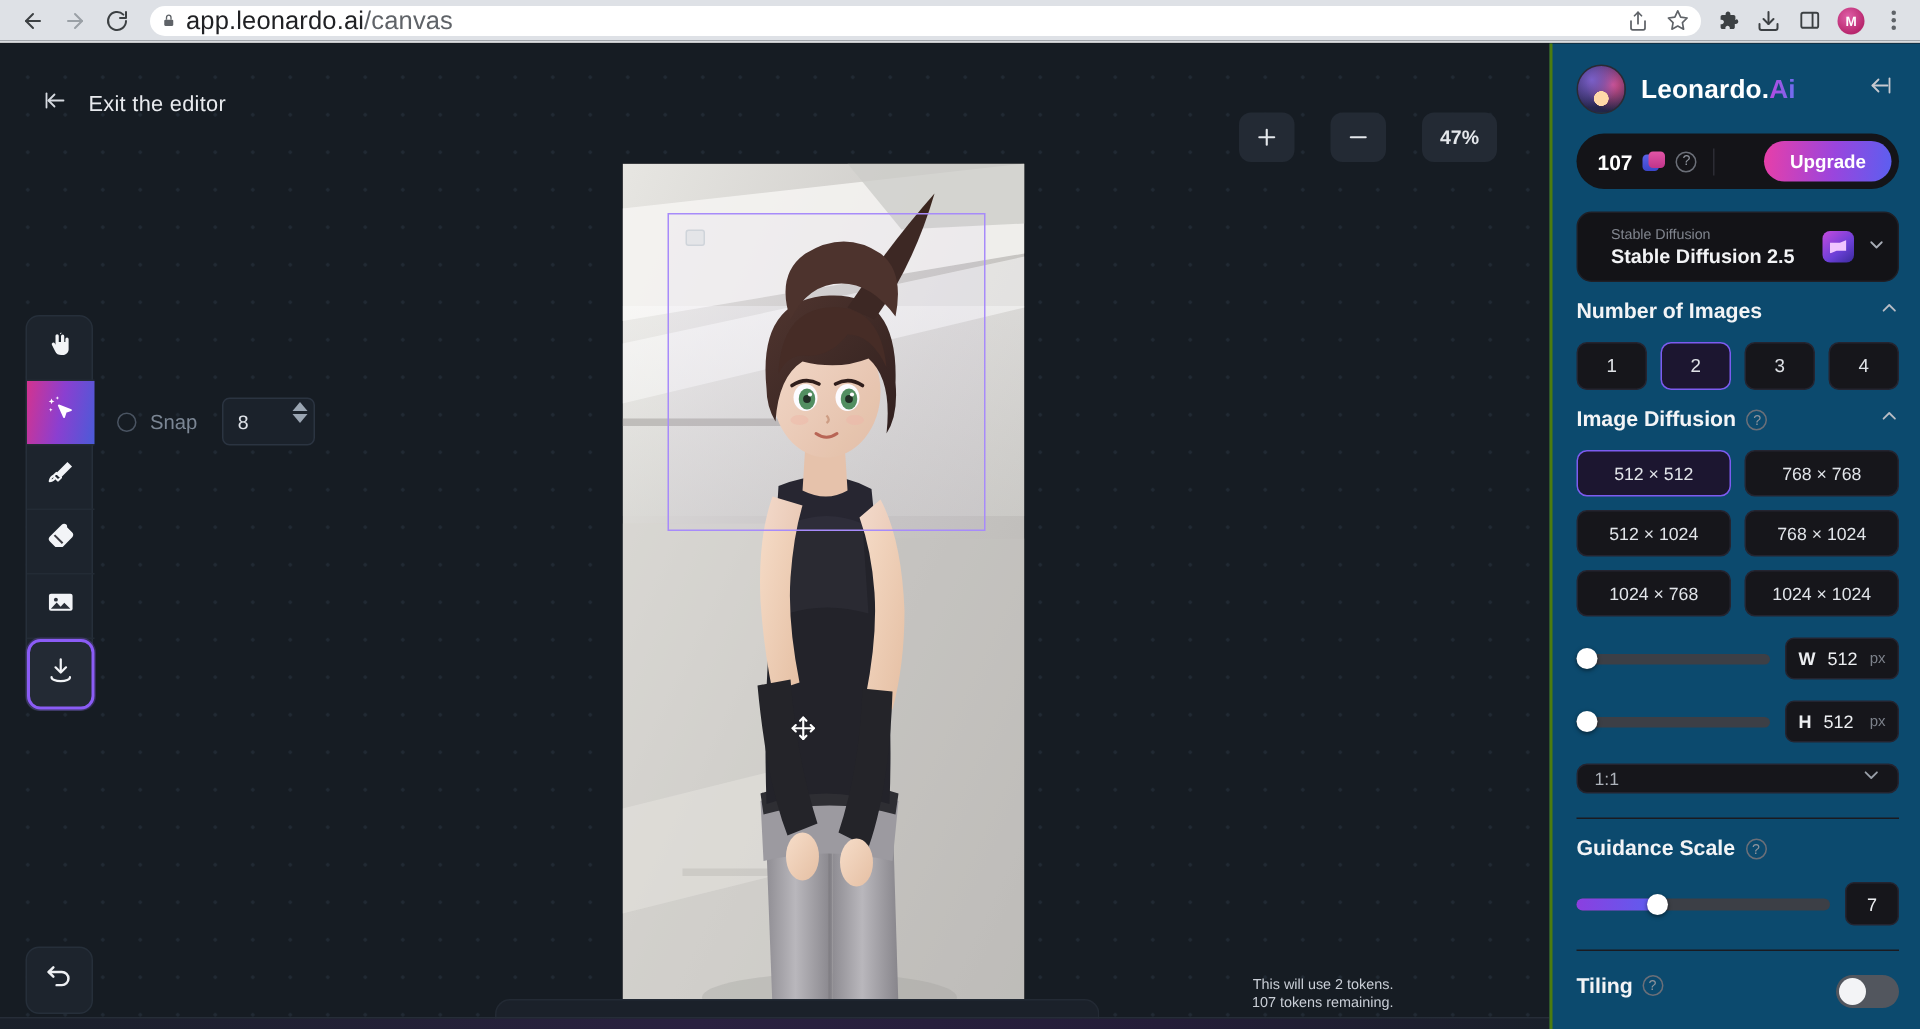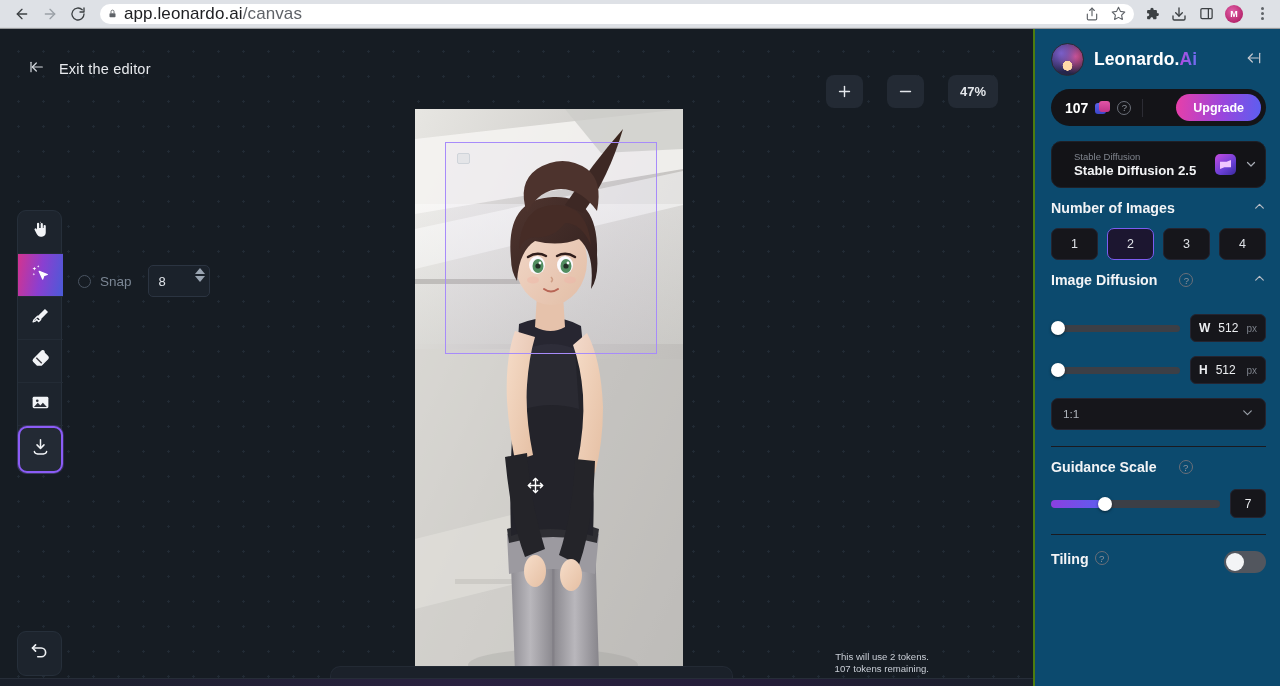--- a/index.html
+++ b/index.html
@@ -233,21 +233,21 @@
     display:flex; align-items:center; justify-content:center; flex:none;
   }
   .model-thumb i {
     display:block; width: 11px; height: 9px; background: #f0c5ff;
     clip-path: polygon(0 20%, 60% 20%, 100% 0, 100% 80%, 40% 80%, 0 100%);
   }
   .caret-down { margin-left: 9px; color: #a8adb6; cursor: pointer; }
 
   .section { margin: 0 14px 0 16px; }
   .section-head {
-    display: flex; align-items: center; gap: 22px; height: 40px; cursor: pointer;
+    display: flex; align-items: center; gap: 7px; height: 40px; cursor: pointer;
   }
   .section-title { font-size: 14.2px; font-weight: bold; color: #f3f4f6; }
   .chevron-up { margin-left: auto; color: #b9bdc5; }
 
   .num-grid { display: flex; gap: 9px; }
   .num-btn {
     flex: 1; height: 32px; border-radius: 7px; background: #16161b; border: 1px solid #242430;
     color: #dfe2e7; font-size: 12.5px; display: flex; align-items: center; justify-content: center;
     cursor: pointer;
   }
@@ -271,21 +271,21 @@
   }
   .dim-field {
     width: 76px; height: 28px; border-radius: 6px; background: #16161b; border: 1px solid #242430;
     display: flex; align-items: center; gap: 6px; padding: 0 8px; cursor: text;
   }
   .dim-field .k { font-size: 12px; color: #eceef1; font-weight: 600; }
   .dim-field .v { font-size: 12px; color: #eceef1; margin-left: 2px; }
   .dim-field .u { font-size: 10px; color: #7c818a; margin-left: auto; }
 
   .ratio-select {
-    margin-top: 14px; height: 32px; border-radius: 7px; background: #16161b; border: 1px solid #242430;
+    margin-top: 14px; height: 20px; border-radius: 7px; background: #16161b; border: 1px solid #242430;
     display: flex; align-items: center; padding: 0 11px; cursor: pointer;
   }
   .ratio-select .val { font-size: 11.8px; color: #aeb3bb; }
   .ratio-select .chev { margin-left: auto; color: #9aa0a9; }
 
   .divider { height: 1px; background: #1a1a20; margin: 16px 14px 0 16px; }
 
   .gs-slider { flex: 1; height: 8px; border-radius: 5px; background: #3c3f46; position: relative; cursor: pointer; }
   .gs-fill { position: absolute; left: 0; top: 0; bottom: 0; border-radius: 5px;
     background: linear-gradient(90deg, #8b3fe0, #5b5ff0); }
@@ -659,20 +659,28 @@
     <div class="section">
       <div class="section-head">
         <span class="section-title">Image Diffusion</span>
         <span class="help-circle">?</span>
         <span class="chevron-up">
           <svg width="13" height="13" viewBox="0 0 24 24" fill="none" stroke="#b9bdc5" stroke-width="2.2" stroke-linecap="round" stroke-linejoin="round">
               <polyline points="5 15 12 8 19 15"></polyline>
             </svg>
         </span>
       </div>
+      <div class="dim-grid">
+        <div class="dim-btn sel">512 × 512</div>
+        <div class="dim-btn">768 × 768</div>
+        <div class="dim-btn">512 × 1024</div>
+        <div class="dim-btn">768 × 1024</div>
+        <div class="dim-btn">1024 × 768</div>
+        <div class="dim-btn">1024 × 1024</div>
+      </div>
 
       <div class="slider-row">
         <div class="slider-track">
           <div class="slider-knob" style="left:0px"></div>
         </div>
         <div class="dim-field">
           <span class="k">W</span>
           <span class="v">512</span>
           <span class="u">px</span>
         </div>

